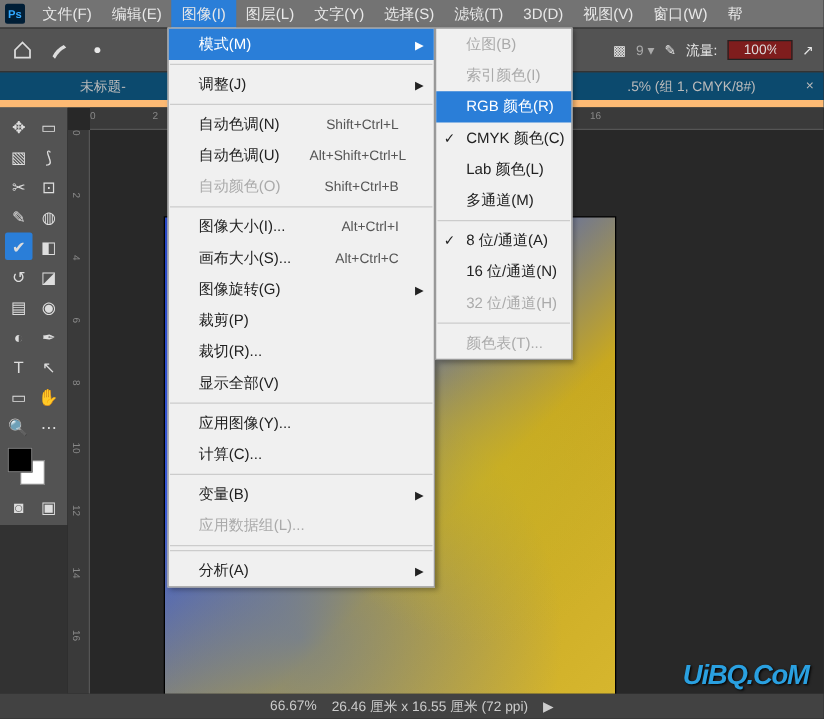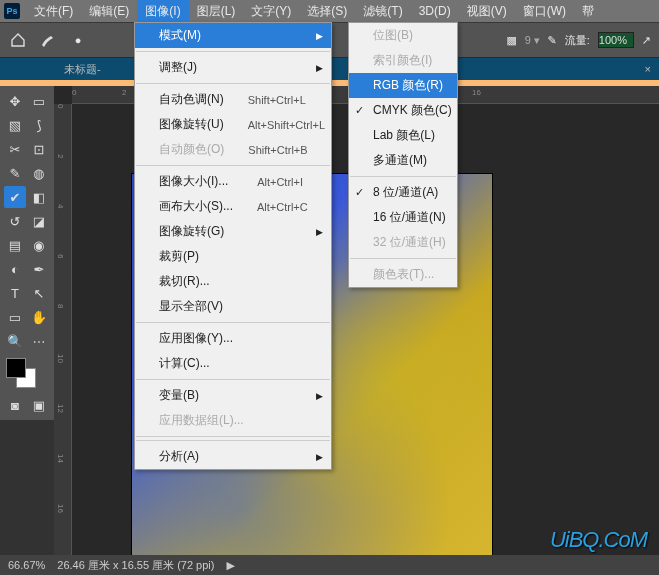--- a/index.html
+++ b/index.html
@@ -27,25 +27,25 @@
 .canvas { position: absolute; left: 78px; top: 88px; width: 360px; height: 420px; background: linear-gradient(135deg, #2848c8 0%, #3858d8 30%, #c8a820 60%, #d8b830 100%); box-shadow: 0 0 0 1px #000; }
 .canvas-overlay { position: absolute; inset: 0; background: radial-gradient(circle at 70% 50%, rgba(200,180,40,0.6), transparent 40%), radial-gradient(circle at 30% 80%, rgba(60,100,220,0.5), transparent 50%); }
 .dropdown { position: absolute; background: #f0f0f0; border: 1px solid #9a9a9a; box-shadow: 2px 2px 4px rgba(0,0,0,0.3); font-size: 12px; color: #222; z-index: 100; }
 .dd-item { display: flex; align-items: center; padding: 4px 28px 4px 24px; cursor: default; position: relative; white-space: nowrap; }
 .dd-item.hl { background: #2a7ed8; color: #fff; }
 .dd-item.disabled { color: #aaa; }
 .dd-sep { height: 1px; background: #ccc; margin: 3px 1px; }
 .dd-shortcut { margin-left: auto; padding-left: 24px; color: #555; font-size: 11px; }
 .dd-arrow { position: absolute; right: 8px; font-size: 9px; }
 .dd-check { position: absolute; left: 6px; font-size: 11px; }
-.dd-image { left: 134px; top: 22px; width: 198px; }
+.dd-image { left: 134px; top: 22px; width: 214px; }
 .dd-mode { left: 348px; top: 22px; width: 110px; }
-.statusbar { position: absolute; left: 0; bottom: 0; right: 0; height: 20px; background: #424242; color: #ccc; font-size: 11px; display: flex; align-items: center; padding: 0 8px; gap: 12px; }
-.watermark { position: absolute; right: 12px; bottom: 22px; color: #2aa0e0; font-size: 22px; font-weight: normal; font-style: italic; text-shadow: 1px 1px 2px #000; letter-spacing: -1px; z-index: 50; }
-.flow-input { background: #14532d; border: 1px solid #222; color: #ddd; padding: 1px 0; width: 36px; font-size: 11px; }
+.statusbar { position: absolute; left: 0; bottom: 0; right: 0; height: 20px; background: #424242; color: #ccc; font-size: 11px; display: flex; align-items: center; padding: 0 8px; gap: 12px; justify-content: center; }
+.watermark { position: absolute; right: 12px; bottom: 22px; color: #2aa0e0; font-size: 22px; font-weight: bold; font-style: italic; text-shadow: 1px 1px 2px #000; letter-spacing: -1px; z-index: 50; }
+.flow-input { background: #7f1d1d; border: 1px solid #222; color: #ddd; padding: 1px 12px; width: 52px; font-size: 11px; }
 </style>
 </head>
 <body>
 
 <div class="menubar">
   <div class="ps-logo">Ps</div>
   <div class="menu-item">文件(F)</div>
   <div class="menu-item">编辑(E)</div>
   <div class="menu-item active">图像(I)</div>
   <div class="menu-item">图层(L)</div>
@@ -76,20 +76,21 @@
     <span>✎</span>
     <span>流量:</span>
     <input class="flow-input" value="100%" style="">
     <span>↗</span>
   </div>
 </div>
 
 <div class="tabbar">
   <span>未标题-</span>
   <span style="flex:1"></span>
+  <span style="margin-right:40px">.5% (组 1, CMYK/8#)</span>
   <span style="margin-right:8px">×</span>
 </div>
 
 <div class="toolbox">
   <div class="tool">✥</div>
   <div class="tool">▭</div>
   <div class="tool">▧</div>
   <div class="tool">⟆</div>
   <div class="tool">✂</div>
   <div class="tool">⊡</div>
@@ -156,21 +157,21 @@
   <div class="dd-item">
       <span>调整(J)</span>
       <span class="dd-arrow">▶</span>
     </div>
   <div class="dd-sep"></div>
   <div class="dd-item">
       <span>自动色调(N)</span>
       <span class="dd-shortcut">Shift+Ctrl+L</span>
     </div>
   <div class="dd-item">
-      <span>图像旋转(U)</span>
+      <span>自动色调(U)</span>
       <span class="dd-shortcut">Alt+Shift+Ctrl+L</span>
     </div>
   <div class="dd-item disabled">
       <span>自动颜色(O)</span>
       <span class="dd-shortcut">Shift+Ctrl+B</span>
     </div>
   <div class="dd-sep"></div>
   <div class="dd-item">
       <span>图像大小(I)...</span>
       <span class="dd-shortcut">Alt+Ctrl+I</span>

